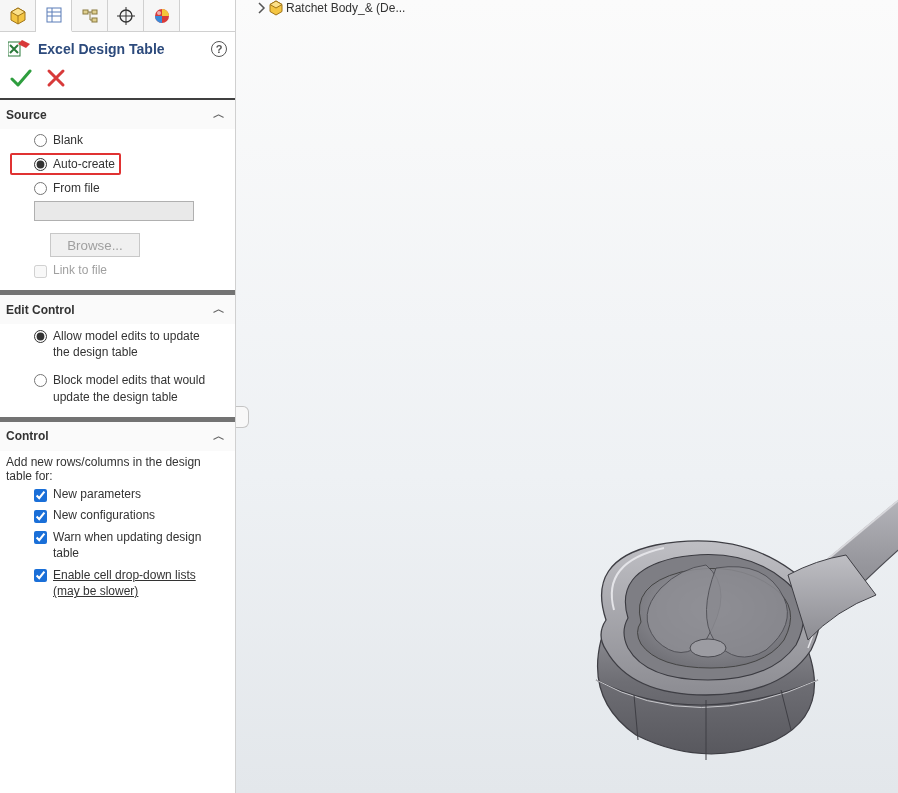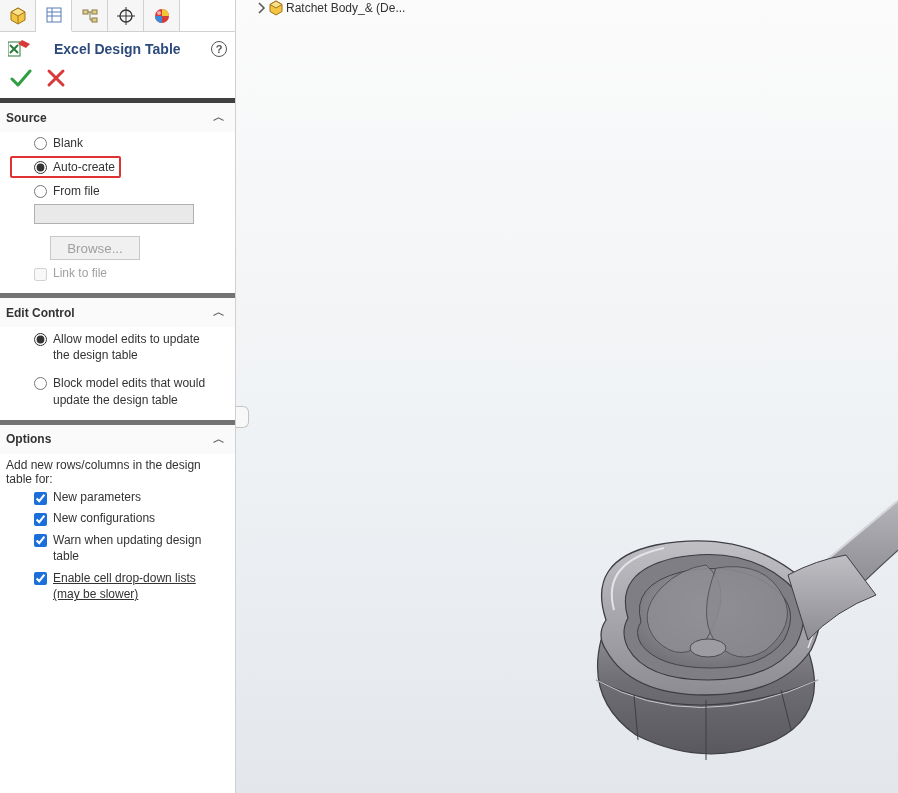--- a/index.html
+++ b/index.html
@@ -4,30 +4,30 @@
 <style>
   * { box-sizing: border-box; margin: 0; padding: 0; font-family: "Segoe UI", Arial, sans-serif; }
   body { width: 898px; height: 793px; overflow: hidden; display: flex; background: #fff; }
 
   .side-panel { width: 236px; height: 100%; border-right: 1px solid #d0d0d0; background: #fff; display: flex; flex-direction: column; font-size: 12px; color: #333; }
 
   .tab-row { display: flex; height: 32px; border-bottom: 1px solid #d0d0d0; }
   .tab { width: 36px; display: flex; align-items: center; justify-content: center; border-right: 1px solid #d0d0d0; background: #f6f6f6; cursor: pointer; }
   .tab.active { background: #fff; border-bottom: 2px solid #fff; margin-bottom: -1px; }
 
-  .title-row { display: flex; align-items: center; gap: 24px; padding: 8px 8px 6px 8px; justify-content: center; }
+  .title-row { display: flex; align-items: center; gap: 8px; padding: 8px 8px 6px 8px; justify-content: center; }
   .title-row .icon-pair { display: flex; align-items: center; }
   .title-row .title-text { font-weight: bold; font-size: 14px; color: #2c4a7c; flex: 1; }
   .title-row .help { width: 16px; height: 16px; border: 1.5px solid #555; border-radius: 50%; display: flex; align-items: center; justify-content: center; font-size: 11px; font-weight: bold; color: #555; cursor: pointer; }
 
   .ok-cancel { display: flex; gap: 14px; padding: 4px 10px 10px 10px; }
   .ok-cancel svg { cursor: pointer; }
 
   .section-header { display: flex; align-items: center; justify-content: space-between; padding: 6px 10px 6px 6px; font-weight: bold; border-top: 5px solid #737373; background: #fafafa; cursor: pointer; }
-  .section-header.first { border-top: 5px solid #404040; }
+  .section-header.first { border-top: 2px solid #404040; }
   .section-header .chev { font-size: 12px; color: #666; }
 
   .section-body { padding: 4px 10px 12px 10px; display: flex; flex-direction: column; gap: 6px; }
 
   .radio-row { display: flex; align-items: center; gap: 6px; padding-left: 24px; }
   .radio-row.highlighted { border: 2px solid #e03232; border-radius: 2px; padding: 2px 4px 2px 22px; margin-left: 0; width: fit-content; }
   .radio-row input[type="radio"] { width: 13px; height: 13px; accent-color: #333; }
   .radio-row label, .check-row label { font-size: 12px; cursor: pointer; }
   .radio-row.wrap label, .check-row.wrap label { line-height: 1.35; }
 
@@ -150,21 +150,21 @@
       <input type="radio" name="editctl" checked="" style="margin-top: 2px;">
       <label style="max-width:160px;">Allow model edits to update the design table</label>
     </div>
     <div class="radio-row wrap" style="align-items:flex-start; margin-top:6px;">
       <input type="radio" name="editctl" style="margin-top: 2px;">
       <label style="max-width:160px;">Block model edits that would update the design table</label>
     </div>
   </div>
 
   <div class="section-header">
-    <span>Options</span>
+    <span>Control</span>
     <span class="chev">︿</span>
   </div>
   <div class="subtext">Add new rows/columns in the design table for:</div>
   <div class="section-body">
     <div class="check-row">
       <input type="checkbox" checked="" style="">
       <label>New parameters</label>
     </div>
     <div class="check-row">
       <input type="checkbox" checked="" style="">

